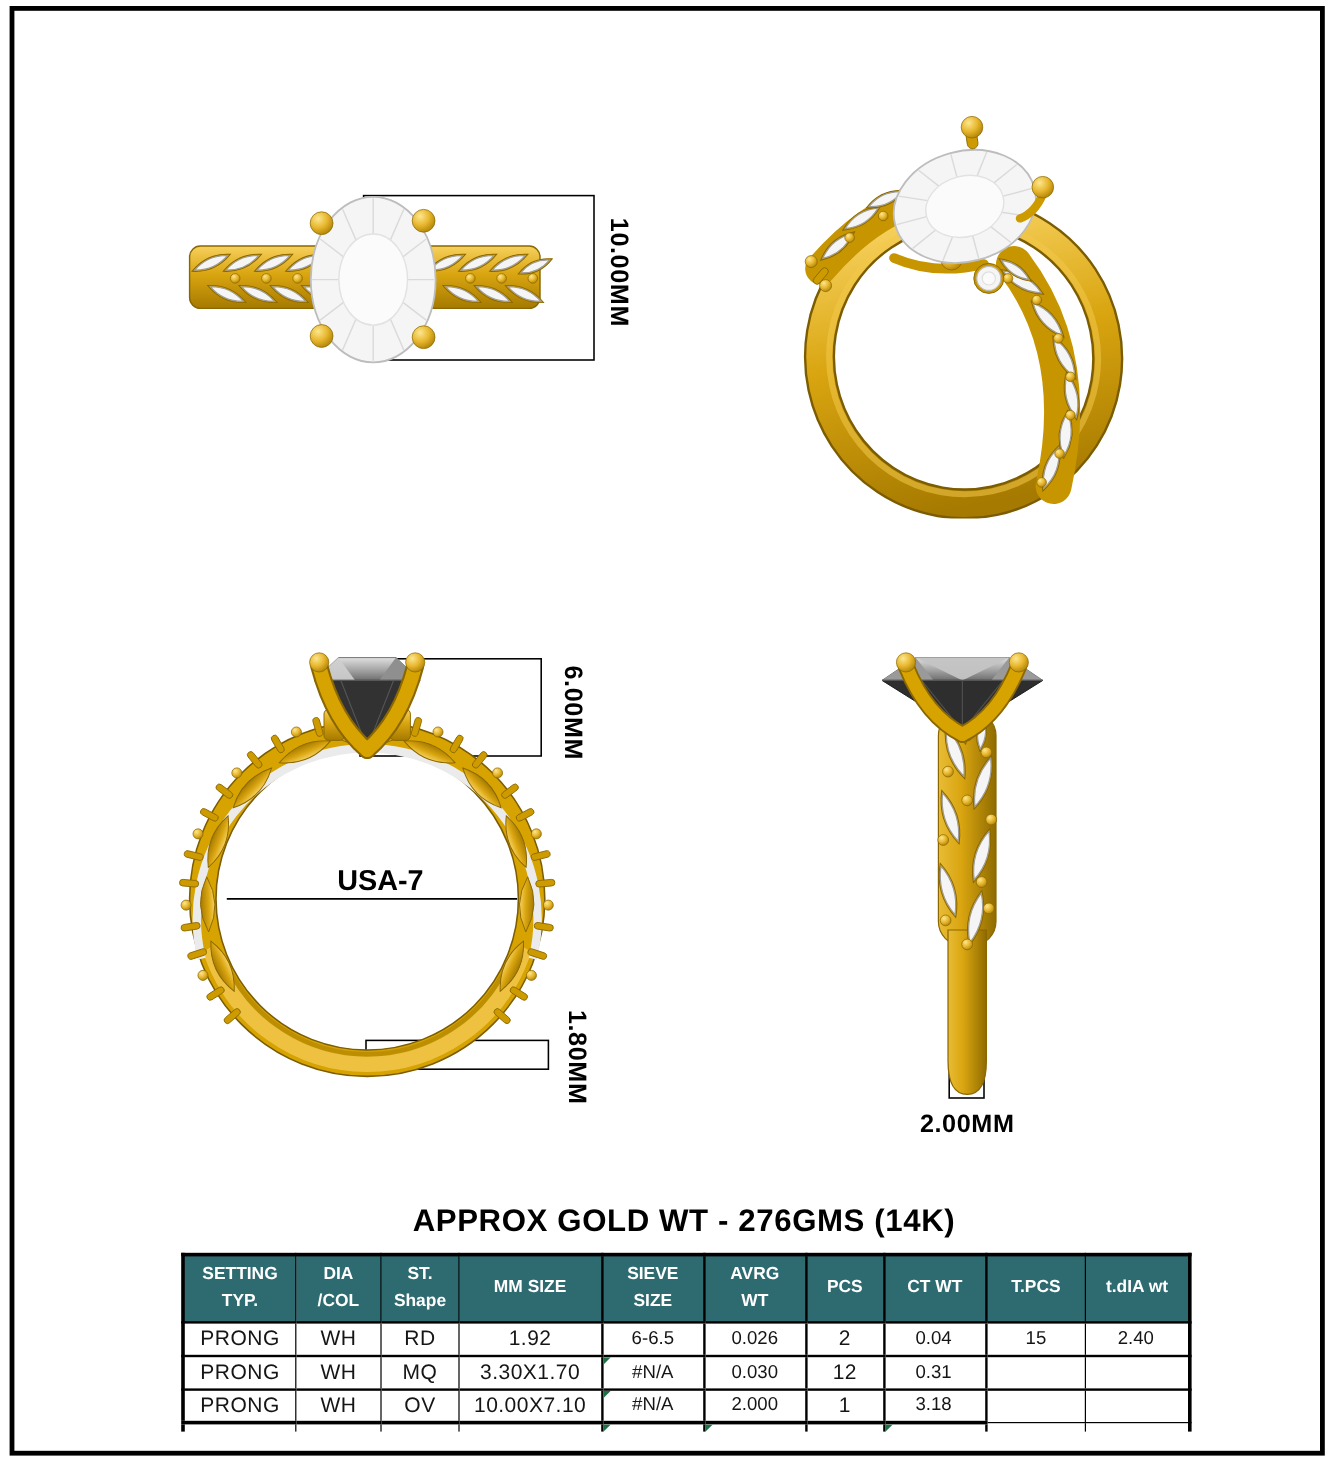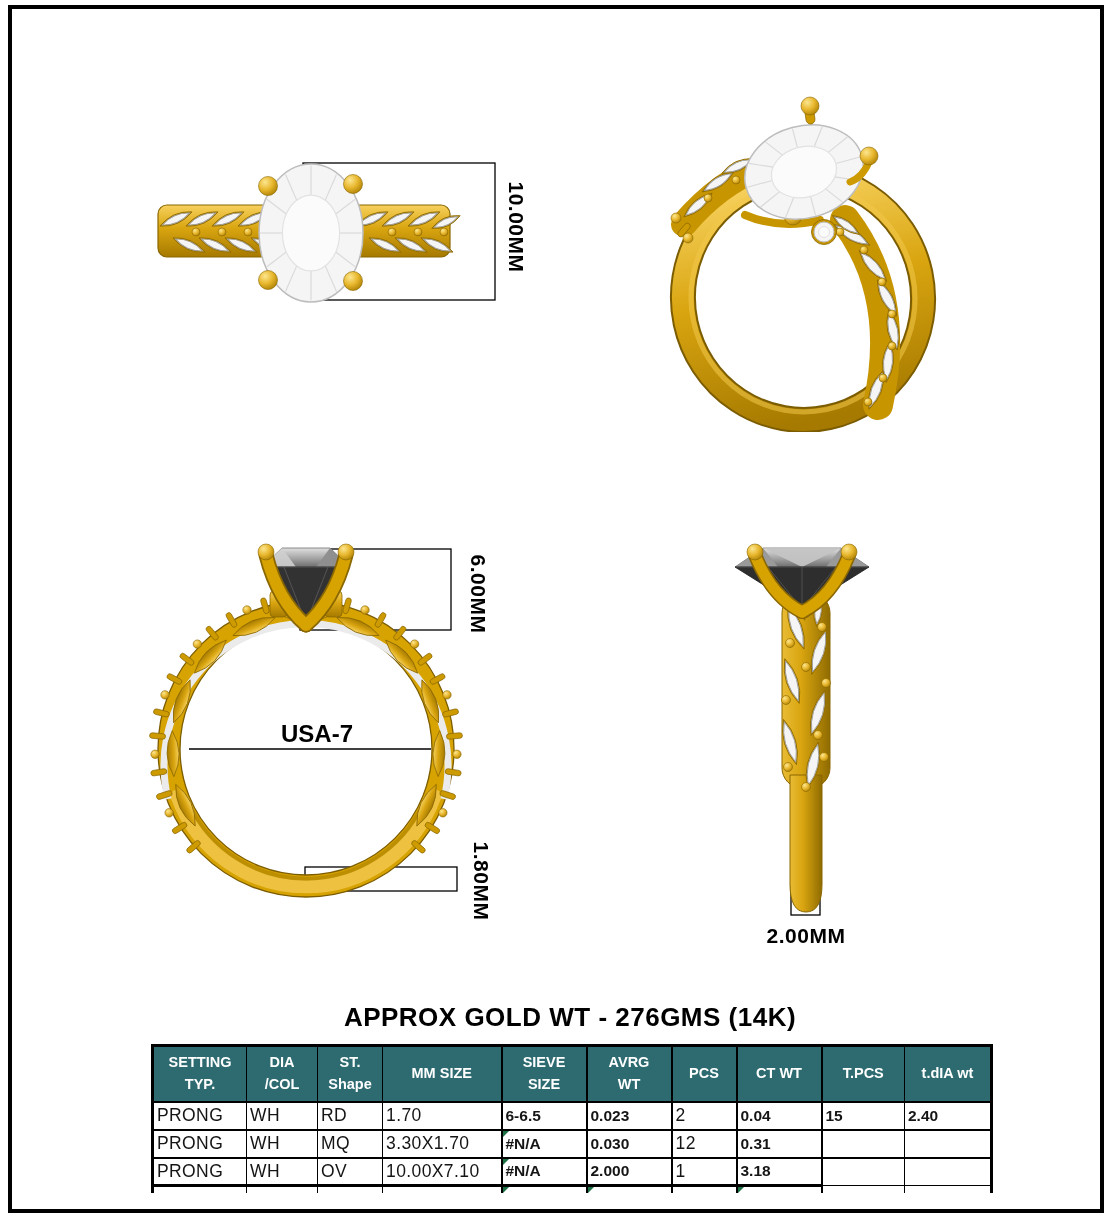--- a/index.html
+++ b/index.html
@@ -15,28 +15,28 @@
   .sheet-title{position:absolute;left:140px;top:1002px;width:860px;text-align:center;
         font-size:26px;font-weight:bold;color:#000;letter-spacing:.5px;}
   
   .spec{position:absolute;left:151px;top:1044px;width:839px;border-collapse:collapse;
         table-layout:fixed;border:3px solid #000;border-bottom:none;}
   .spec th,.spec td{border:1px solid #000;box-sizing:border-box;}
   .spec th{background:var(--teal);color:#fff;font-weight:bold;font-size:14.5px;
         white-space:pre-line;line-height:1.5;height:56px;vertical-align:middle;
         text-align:center;padding:1px 2px;}
   .spec td{height:28px;font-size:17.5px;color:#151515;letter-spacing:.4px;
-        text-align:left;white-space:nowrap;overflow:hidden;padding:0 3px;position:relative;}
+        text-align:center;white-space:nowrap;overflow:hidden;padding:0 3px;position:relative;}
   .spec tr.hd th{border-bottom-width:2px;}
   .spec tr.dr td{border-bottom-width:2px;}
   .spec tr.last td{border-bottom-width:3px;}
   .spec tr.last td.thin-b{border-bottom-width:1px;}
   .spec tr.partial td{height:7px;border-bottom:none;border-top:none;}
   .spec .tl{border-left-width:2.5px;}
-  .b{font-weight:bold;font-size:15.5px !important;letter-spacing:0 !important;}
+  .b{font-weight:normal;font-size:15.5px !important;letter-spacing:0 !important;}
   .r{text-align:right;padding-right:5px !important;}
   .err{position:absolute;top:0;left:0;width:0;height:0;
        border-top:6px solid var(--green);border-right:6px solid transparent;}
   
   .brk{fill:none;stroke:#000;stroke-width:1.3px;}
   text.dim{font-family:"Liberation Sans",sans-serif;font-size:21px;font-weight:bold;
            fill:#000;letter-spacing:.5px;}
   text.size{font-family:"Liberation Sans",sans-serif;font-size:24px;font-weight:bold;fill:#000;}
 </style>
 </head>
@@ -358,23 +358,23 @@
 WT</th>
       <th class="tl">PCS</th>
       <th class="tl">CT WT</th>
       <th class="tl">T.PCS</th>
       <th>t.dIA wt</th>
     </tr>
     <tr class="dr">
       <td>PRONG</td>
       <td>WH</td>
       <td>RD</td>
-      <td>1.70</td>
+      <td>1.92</td>
       <td class="tl b">6-6.5</td>
-      <td class="tl b">0.023</td>
+      <td class="tl b">0.026</td>
       <td class="tl">2</td>
       <td class="tl b r">0.04</td>
       <td class="tl b">15</td>
       <td class="b r">2.40</td>
     </tr>
     <tr class="dr">
       <td>PRONG</td>
       <td>WH</td>
       <td>MQ</td>
       <td>3.30X1.70</td>

